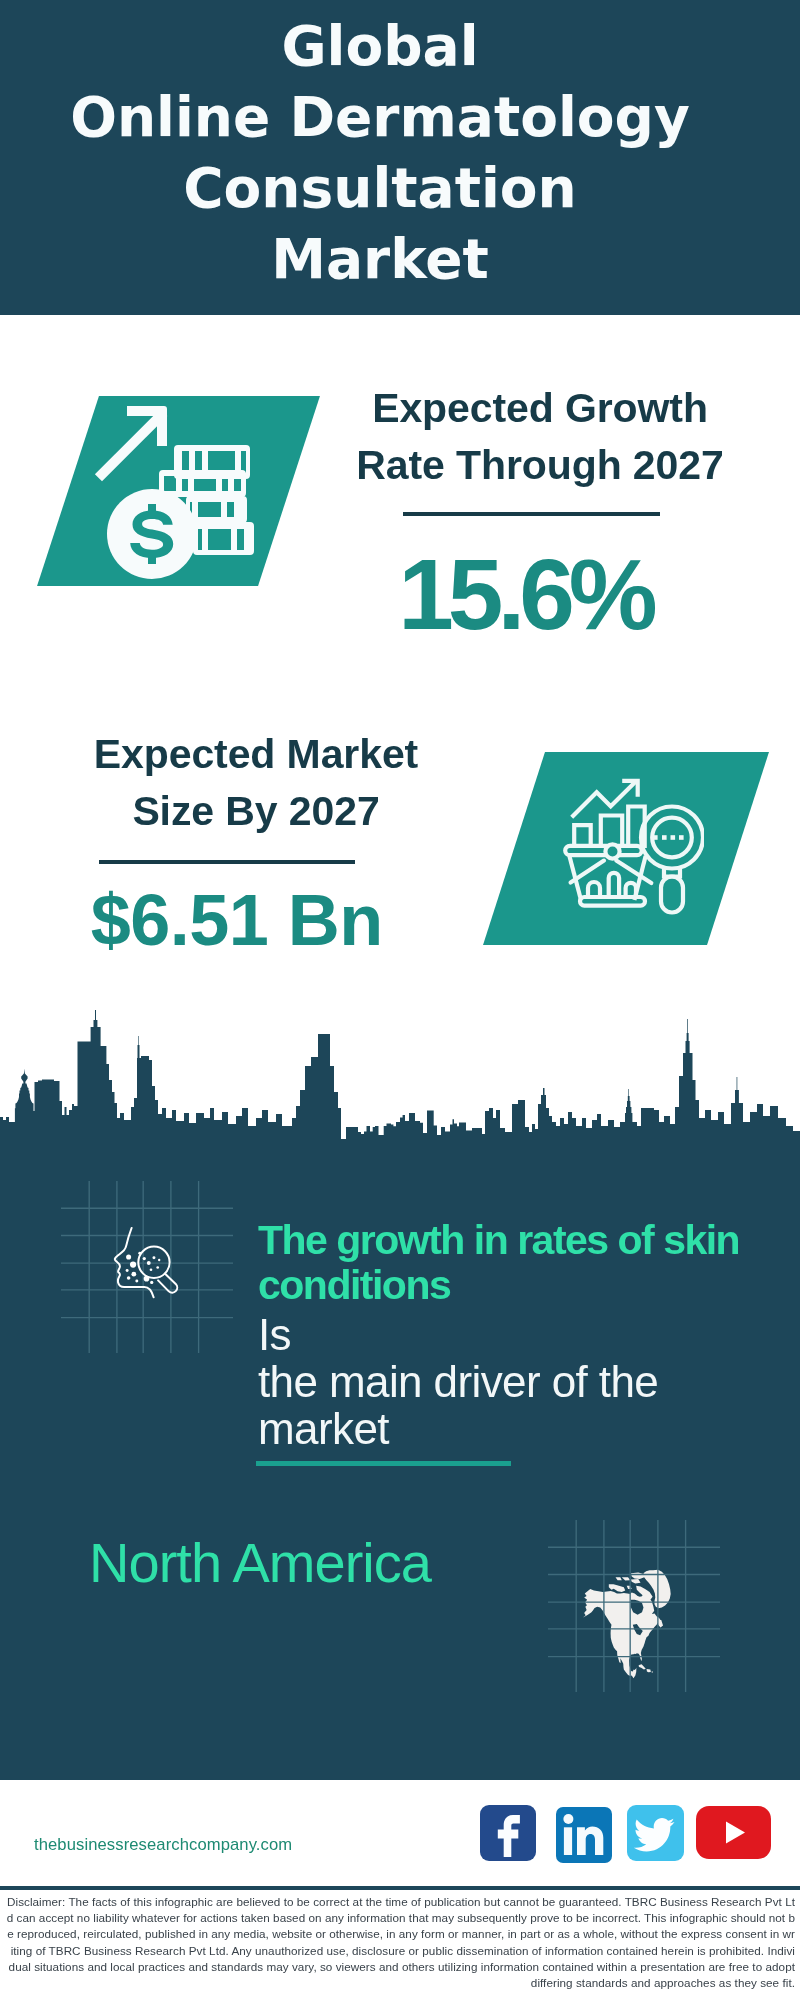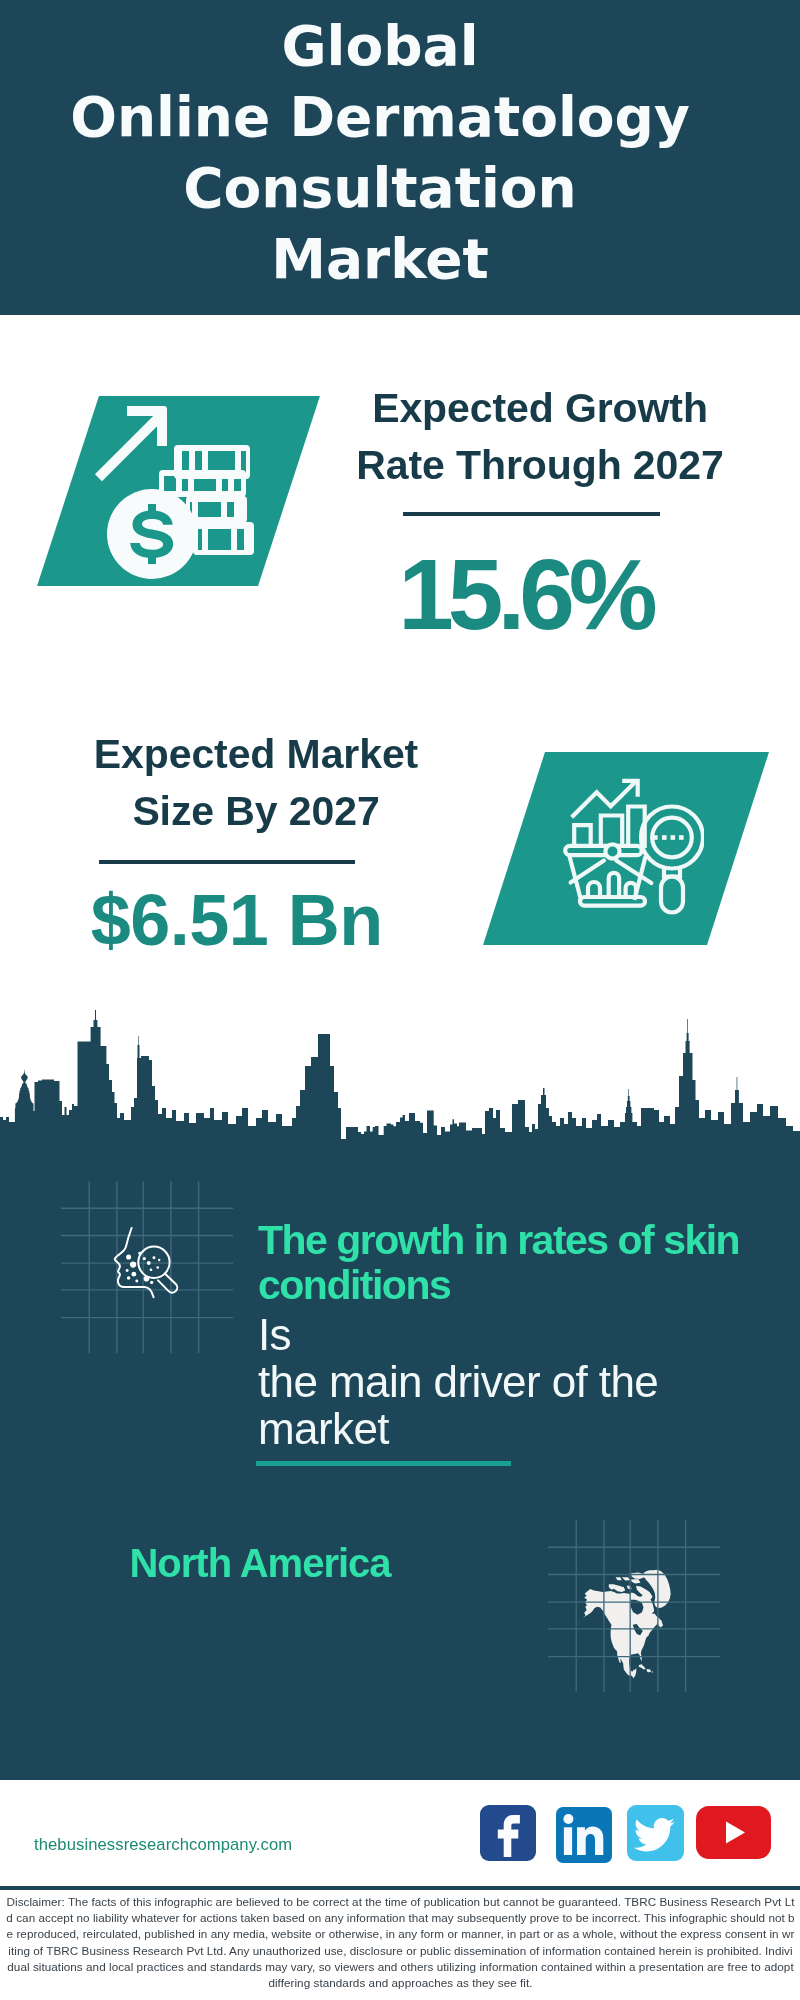--- a/index.html
+++ b/index.html
@@ -46,38 +46,38 @@
   .driver-text{position:absolute;left:258px;top:1198px;width:508px;text-align:left;
     font-family:"Liberation Sans",sans-serif;margin-top:20px;}
   .driver-hl{color:#2fe0a8;font-weight:bold;font-size:41px;letter-spacing:-1.5px;line-height:45px;}
   .driver-rest{color:#f2f7f8;font-weight:normal;font-size:44px;letter-spacing:-0.6px;
     line-height:47px;white-space:pre-line;margin-top:3px;}
   .rule3{position:absolute;left:256px;top:1461px;width:255px;height:5px;background:#1aa08f;}
 
   
   .region-text{position:absolute;left:16px;top:1540px;width:488px;text-align:center;
     font-family:"Liberation Sans",sans-serif;}
-  .region-hl{color:#2fe0a8;font-weight:bold;font-size:40px;letter-spacing:-1.0px;line-height:46px;}
+  .region-hl{color:#2fe0a8;font-weight:normal;font-size:56px;letter-spacing:-1.0px;line-height:46px;}
   .region-rest{color:#f2f7f8;font-weight:normal;font-size:44px;letter-spacing:-0.6px;
     line-height:49px;white-space:pre-line;margin-top:2px;}
   .grid-b{position:absolute;left:548px;top:1520px;width:172px;height:172px;}
   .map-na{position:absolute;left:581px;top:1569px;width:91px;height:110px;}
   .src-line1{position:absolute;left:34px;top:1813px;color:#1d8a72;
     font-family:"Liberation Sans",sans-serif;font-size:16.6px;line-height:20px;letter-spacing:0.1px;}
   .src-line2{position:absolute;left:34px;top:1835px;color:#1d8a72;
     font-family:"Liberation Sans",sans-serif;font-size:16.6px;line-height:20px;letter-spacing:0.1px;}
   .soc{position:absolute;}
   .soc-fb{left:480px;top:1805px;width:56px;height:56px;}
   .soc-li{left:556px;top:1807px;width:56px;height:56px;}
   .soc-tw{left:627px;top:1805px;width:57px;height:56px;}
   .soc-yt{left:696px;top:1806px;width:75px;height:53px;}
   .divider{position:absolute;left:0;top:1886px;width:800px;height:4px;background:#1d4659;}
   .disclaimer{position:absolute;left:6px;top:1894px;width:789px;color:#39424a;
     font-family:"Liberation Sans",sans-serif;font-size:11.7px;letter-spacing:0.05px;
-    line-height:16.2px;text-align:center;word-break:break-all;}
+    line-height:16.2px;text-align:right;word-break:break-all;}
 </style>
 </head>
 <body>
 
 <div class="page">
 
   <div class="header">
     <div class="header-title">Global
 Online Dermatology
 Consultation

